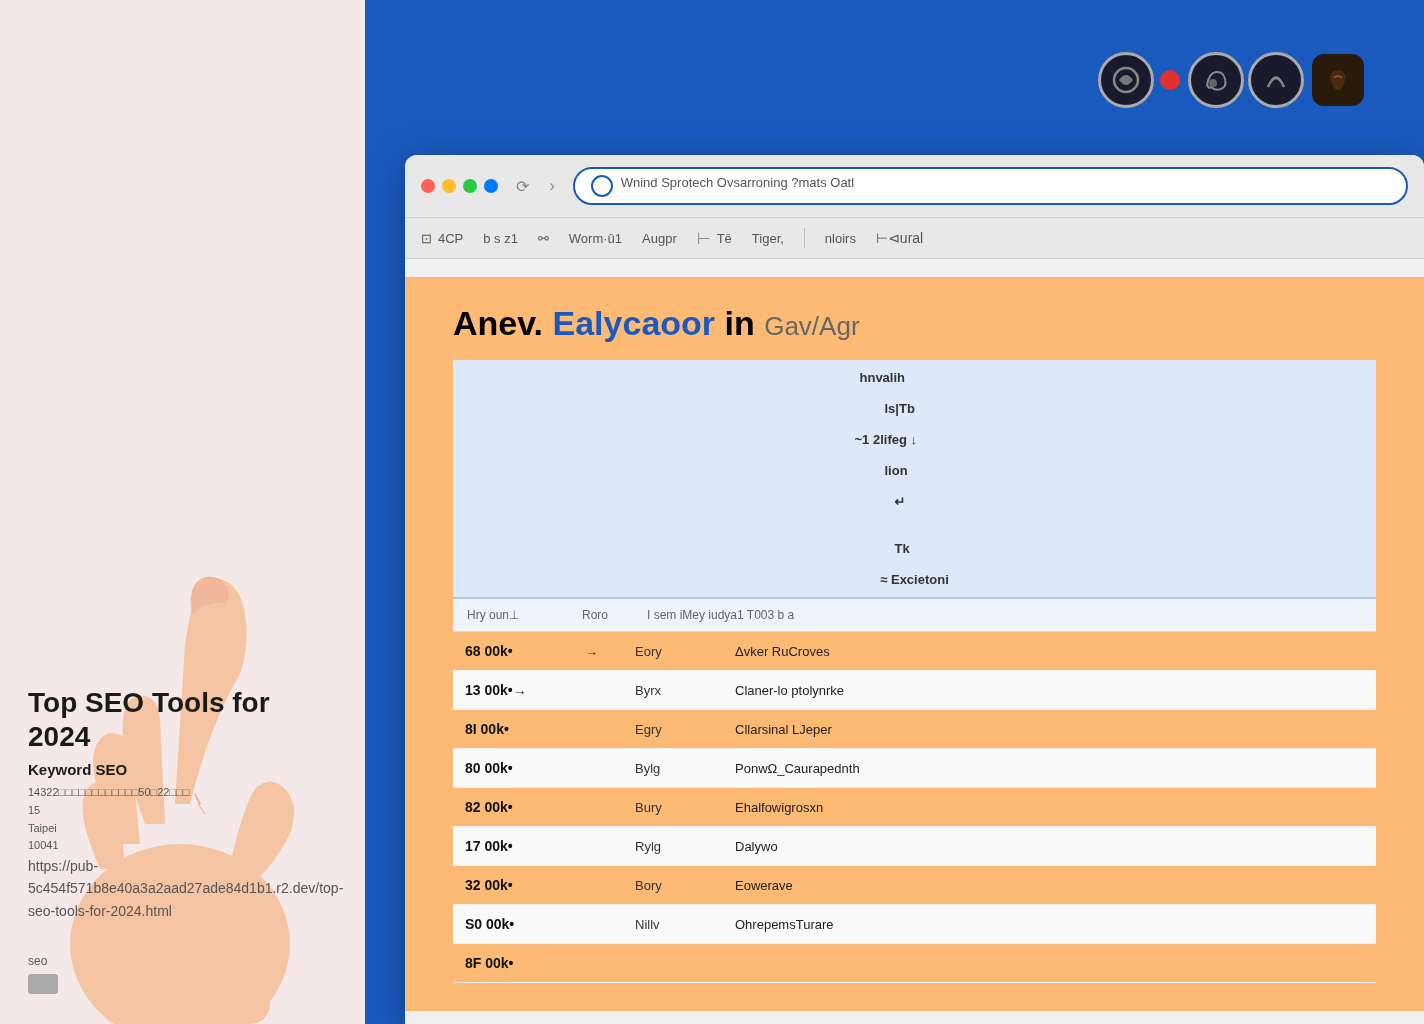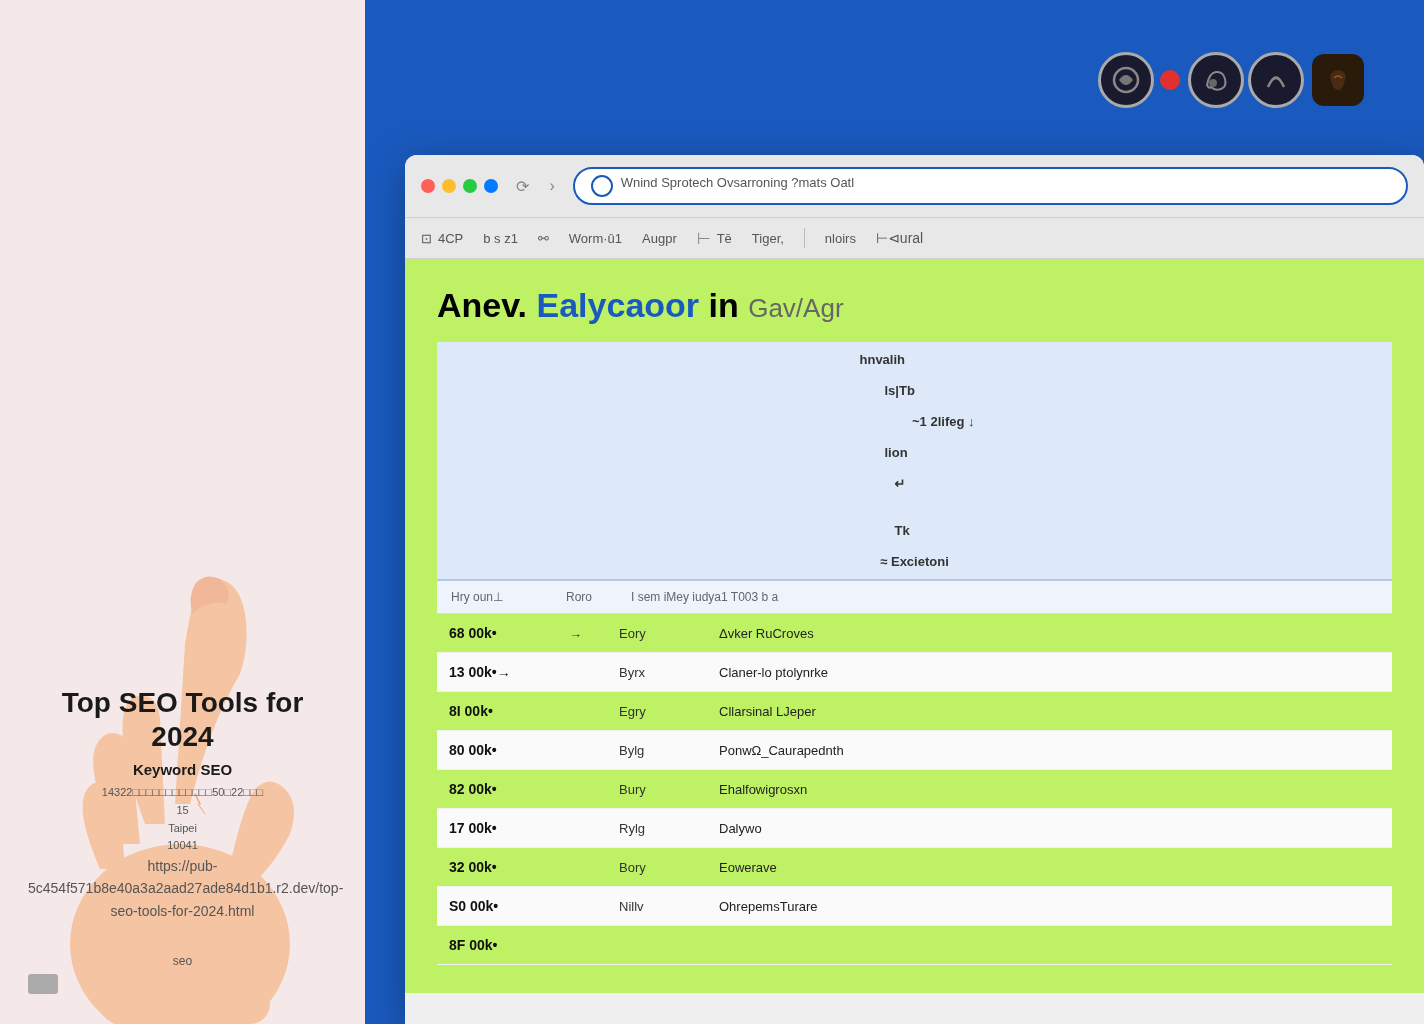--- a/index.html
+++ b/index.html
@@ -12,21 +12,20 @@
     }
 
     
     .sidebar {
       width: 365px;
       min-width: 365px;
       background: #f5e8e8;
       padding: 46px 28px;
       position: relative;
       overflow: hidden;
-      text-align: center;
     }
 
     .sidebar-title {
       font-size: 28px;
       font-weight: 700;
       color: #1a1a1a;
       line-height: 1.2;
       margin-bottom: 8px;
       margin-top: 420px;
     }
@@ -202,23 +201,24 @@
       display: flex;
       align-items: center;
       gap: 6px;
       color: #555;
       white-space: nowrap;
       font-size: 13px;
     }
 
     
     .page-content {
-      background: #bef264;
-      padding: 28px 32px;
-      overflow: hidden;
+      background: #fdba74;
+      padding: 28px 48px;
+      overflow: hidden;
+      margin-top: 18px;
     }
 
     .data-row {
       display: flex;
       align-items: center;
       padding: 11px 12px;
       gap: 20px;
       border-bottom: 1px solid #f0f0f0;
     }
 
@@ -388,21 +388,21 @@
       <div style="font-size: 34px; font-weight: 700; margin-bottom: 18px; line-height: 1.1;">
         <span class="dark">Anev.</span>
         <span class="blue" style="color:#1a5abf;">Ealycaoor</span>
         <span class="dark">in</span>
         <span style="color:#666; font-weight:400; font-size:26px;">Gav/Agr</span>
       </div>
 
       <div style="background:#dde8f8; display:flex; align-items:center; padding:10px 14px; gap:16px; border-bottom:2px solid #b5c8e8; font-weight:600; font-size:13px; color:#333;flex-direction:column;">
         <div style="width:110px;">hnvalih</div>
         <div style="width:60px;">ls|Tb</div>
-        <div style="width:120px;text-align:right;">~1 2lifeg ↓</div>
+        <div style="width:120px;">~1 2lifeg ↓</div>
         <div style="width:60px;">lion</div>
         <div style="width:40px;">↵</div>
         <div style="width:30px;"></div>
         <div style="width:40px;">Tk</div>
         <div style="flex:1;">≈ Excietoni</div>
       </div>
 
       <div style="background:#eef3fc; display:flex; align-items:center; padding:9px 14px; gap:5px; border-bottom:1px solid #d0ddf0; font-size:12px; color:#666;">
         <div style="width:110px;">Hry oun⊥</div>
         <div style="width:60px;">Roro</div>

